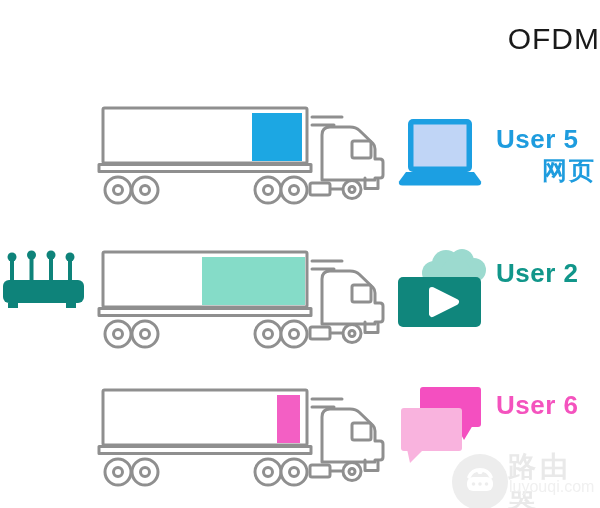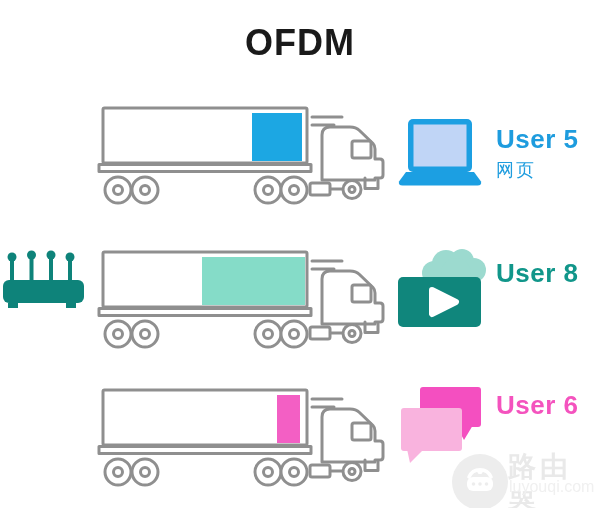--- a/index.html
+++ b/index.html
@@ -1,28 +1,28 @@
 <!DOCTYPE html>
 <html><head>
 <meta charset="utf-8">
 <style>
   html,body{margin:0;padding:0;}
   #stage{
     position:relative;width:600px;height:508px;background:#ffffff;
     overflow:hidden;font-family:"Liberation Sans",sans-serif;
   }
   .title{
-    position:absolute;left:0;top:22px;width:600px;text-align:center;
-    font-size:36px;font-weight:700;color:#1a1a1a;letter-spacing:1px;
+    position:absolute;left:0;top:22px;width:600px;text-align:right;
+    font-size:30px;font-weight:400;color:#1a1a1a;letter-spacing:1px;
   }
   .truck-svg{position:absolute;left:83px;}
   .icon-svg{position:absolute;}
   .label-block{position:absolute;left:496px;width:100px;}
   .label-line1{font-size:26px;font-weight:700;line-height:31px;letter-spacing:0.5px;}
-  .label-line2{font-size:18px;font-weight:400;line-height:31px;letter-spacing:2px;}
+  .label-line2{font-size:25px;font-weight:700;line-height:31px;letter-spacing:2px;text-align:right;}
   .wm-brand{
     position:absolute;left:508px;top:448px;font-size:28px;font-weight:700;
     color:#e9e9e9;letter-spacing:4px;
   }
   .wm-domain{
     position:absolute;left:509px;top:478px;font-size:16px;color:#f0f0f0;
   }
 </style>
 </head>
 <body>
@@ -118,21 +118,21 @@
         <circle cx="52" cy="21" r="14"></circle>
       <circle cx="68" cy="18" r="12"></circle>
         <circle cx="80" cy="27" r="12"></circle>
       <circle cx="62" cy="30" r="15"></circle>
     </g>
     <rect x="4" y="34" width="83" height="50" rx="5" fill="#10867c"></rect>
     <path d="M38,47 L62,59 L38,71 Z" stroke-width="6" stroke-linejoin="round" fill="#ffffff" stroke="#ffffff"></path>
   </svg>
 
   <div class="label-block" style="top:258px">
-    <div class="label-line1" style="color: rgb(17, 150, 138);">User 8</div>
+    <div class="label-line1" style="color: rgb(17, 150, 138);">User 2</div>
   </div>
 
   <svg class="truck-svg" style="top:378px" width="312" height="112" viewBox="0 0 312 112">
     <use href="#truck-shape"></use>
     <rect y="17" height="48" x="194" width="23" fill="#f35fc4"></rect>
   </svg>
 
   <svg class="icon-svg" style="left:394px;top:381px" width="94" height="84" viewBox="0 0 94 84">
     <g fill="#f44fc0">
       <rect x="26" y="6" width="61" height="40" rx="3"></rect>

